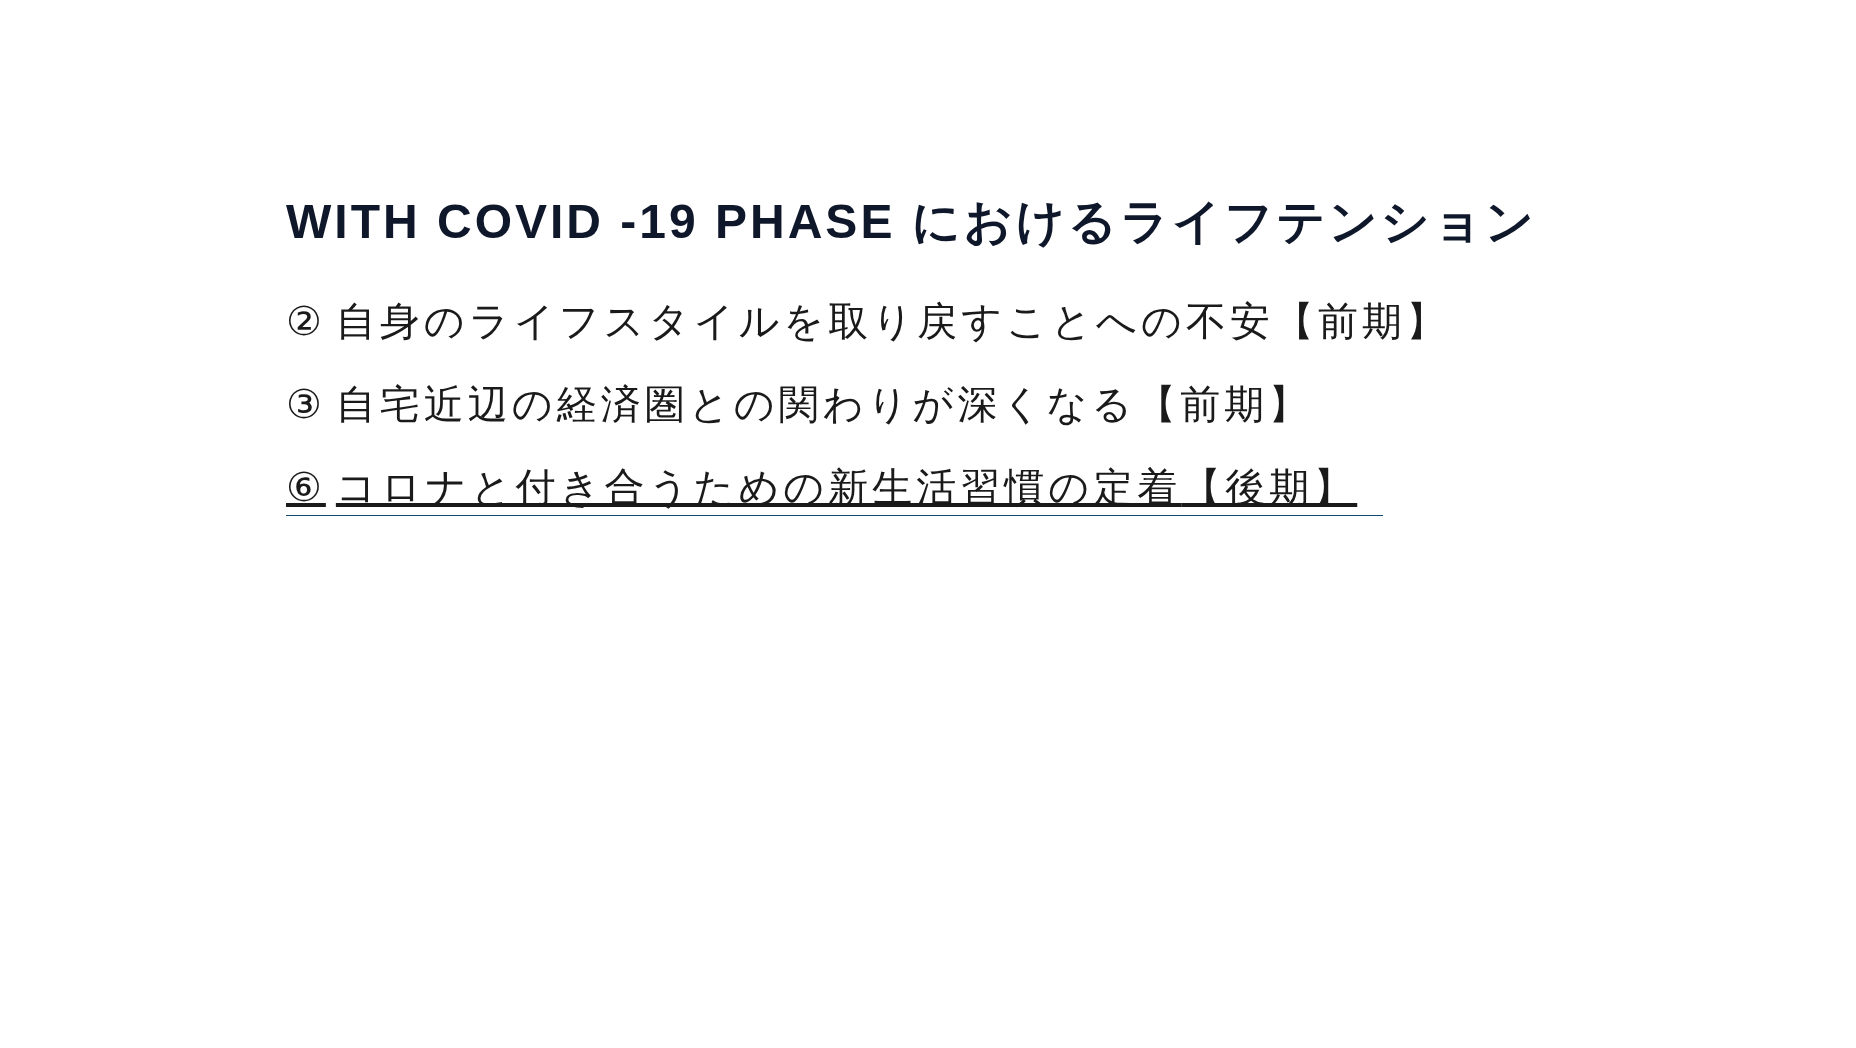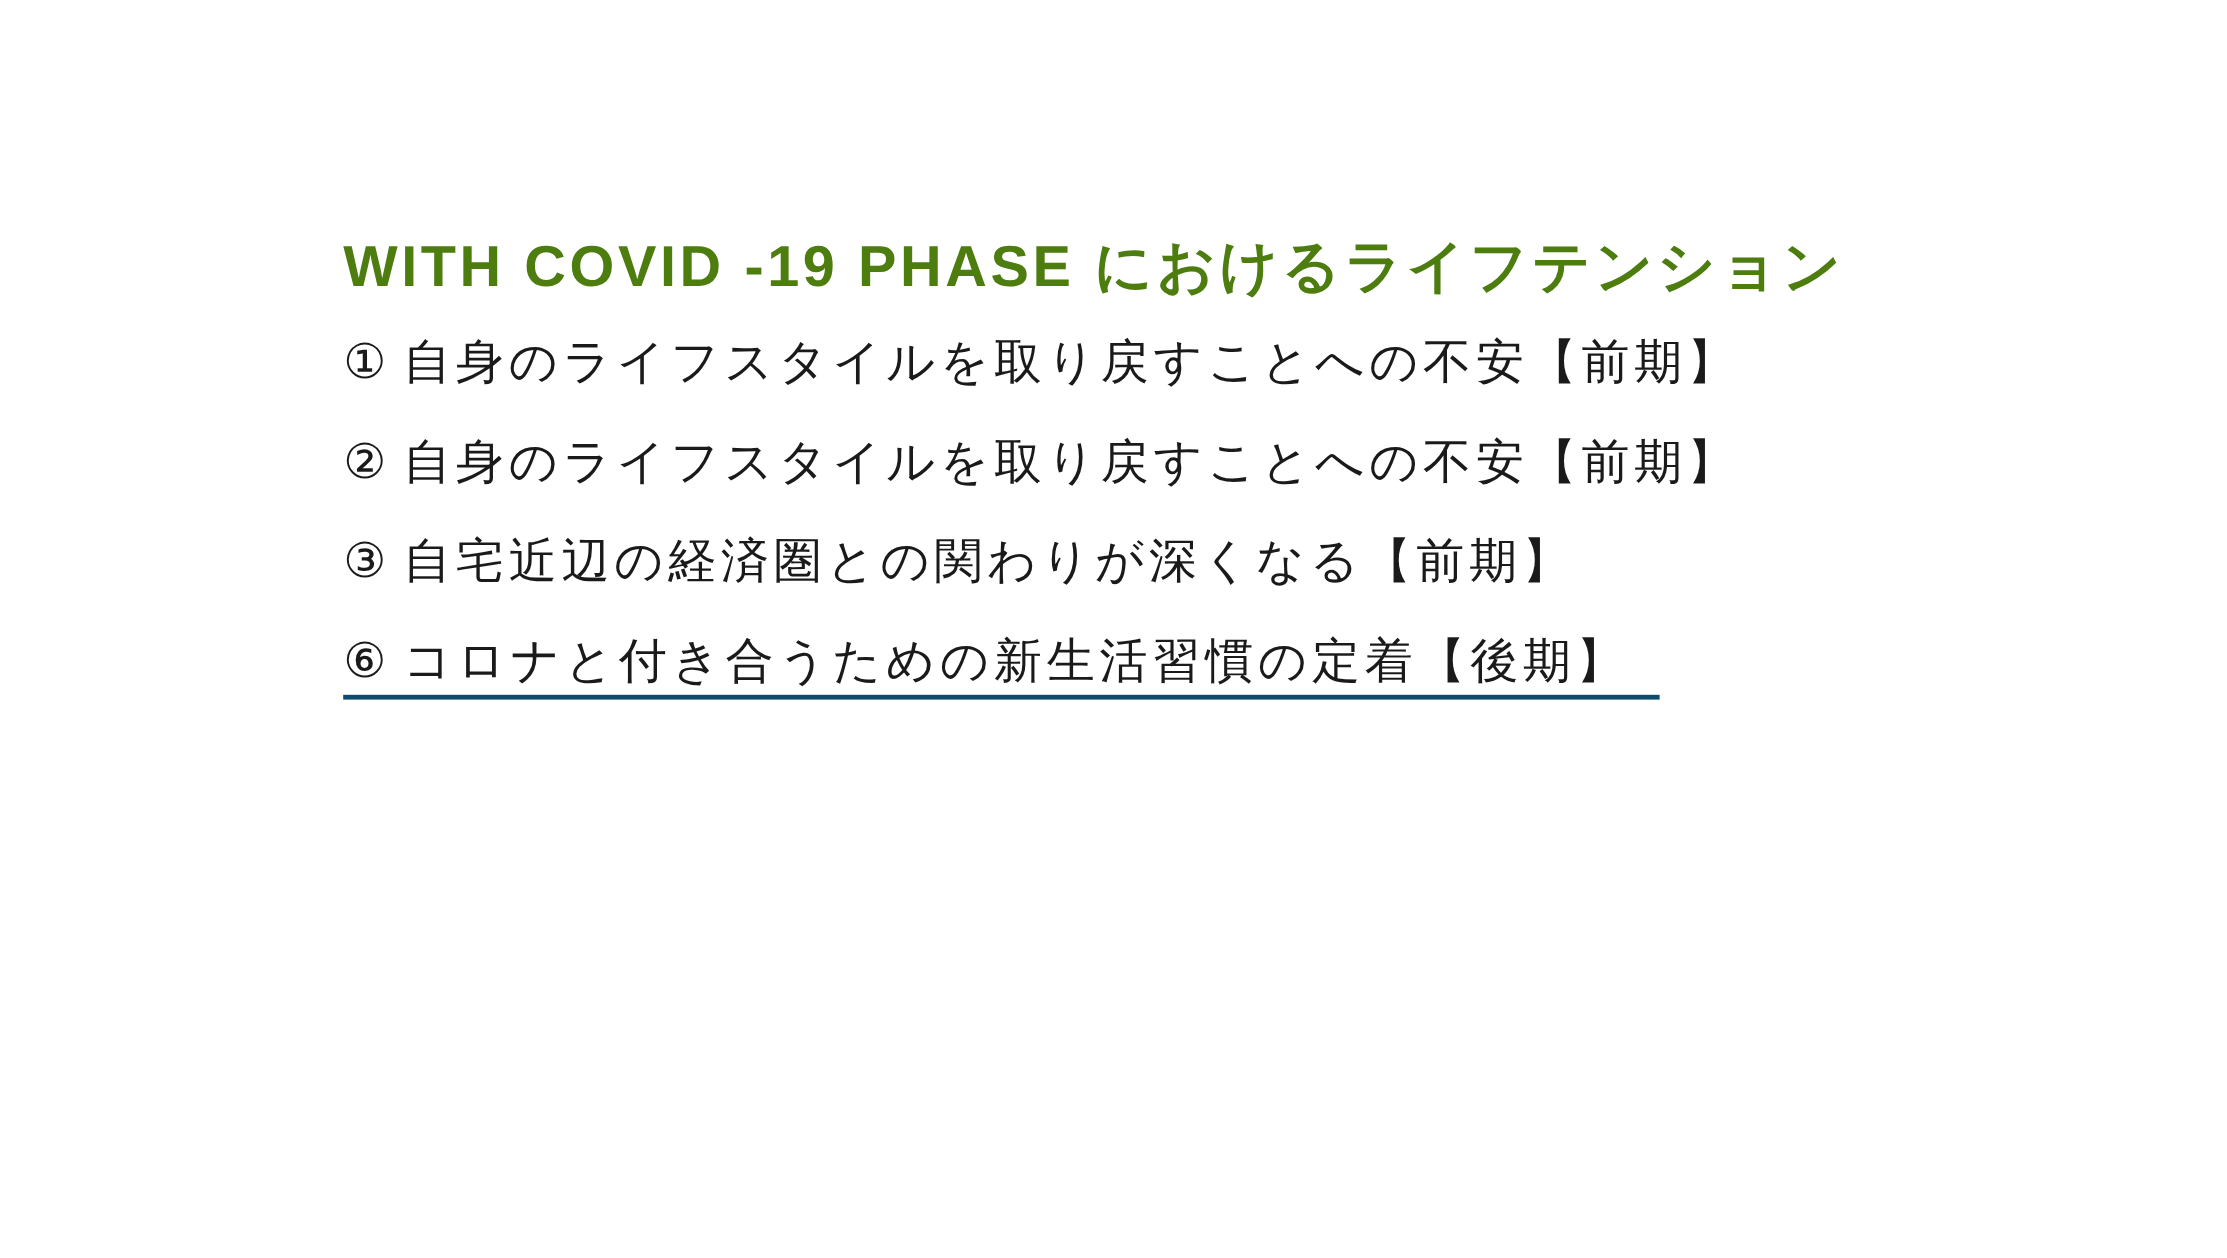--- a/index.html
+++ b/index.html
@@ -16,25 +16,25 @@
     overflow: hidden;
     color: #1a1a1a;
   }
   .content {
     position: absolute;
     top: 190px;
     left: 286px;
     right: 120px;
   }
   .slide-title {
-    margin: 0 0 28px 0;
+    margin: 0 0 47px 0;
     font-size: 48px;
     font-weight: 700;
     letter-spacing: 3px;
-    color: #4d7c0f;
+    color: #0f172a;
     white-space: nowrap;
   }
   .phase-list {
     list-style: none;
     margin: 0;
     padding: 0;
   }
   .phase-item {
     font-size: 40px;
     font-weight: 400;
@@ -42,42 +42,38 @@
     line-height: 1.0;
     margin-bottom: 35px;
     color: #1a1a1a;
     white-space: nowrap;
   }
   .phase-item .line-inner {
     display: inline-block;
     padding-bottom: 8px;
   }
   .phase-item.underlined .line-inner {
-    border-bottom: 4px solid #0c4a6e;
+    border-bottom: 1px solid #0c4a6e;
     padding-right: 26px;
+    text-decoration: underline;
   }
   .marker {
     margin-right: 10px;
   }
 </style>
 </head>
 <body>
 
 <div class="slide">
   <div class="content">
 
     <h1 class="slide-title">WITH COVID -19 PHASE におけるライフテンション</h1>
 
     <ul class="phase-list">
 
-      <li class="phase-item">
-        <span class="line-inner">
-          <span class="marker">①</span><span>自身のライフスタイルを取り戻すことへの不安</span><span>【前期】</span>
-        </span>
-      </li>
 
       <li class="phase-item">
         <span class="line-inner">
           <span class="marker">②</span><span>自身のライフスタイルを取り戻すことへの不安</span><span>【前期】</span>
         </span>
       </li>
 
       <li class="phase-item">
         <span class="line-inner">
           <span class="marker">③</span><span>自宅近辺の経済圏との関わりが深くなる</span><span>【前期】</span>

